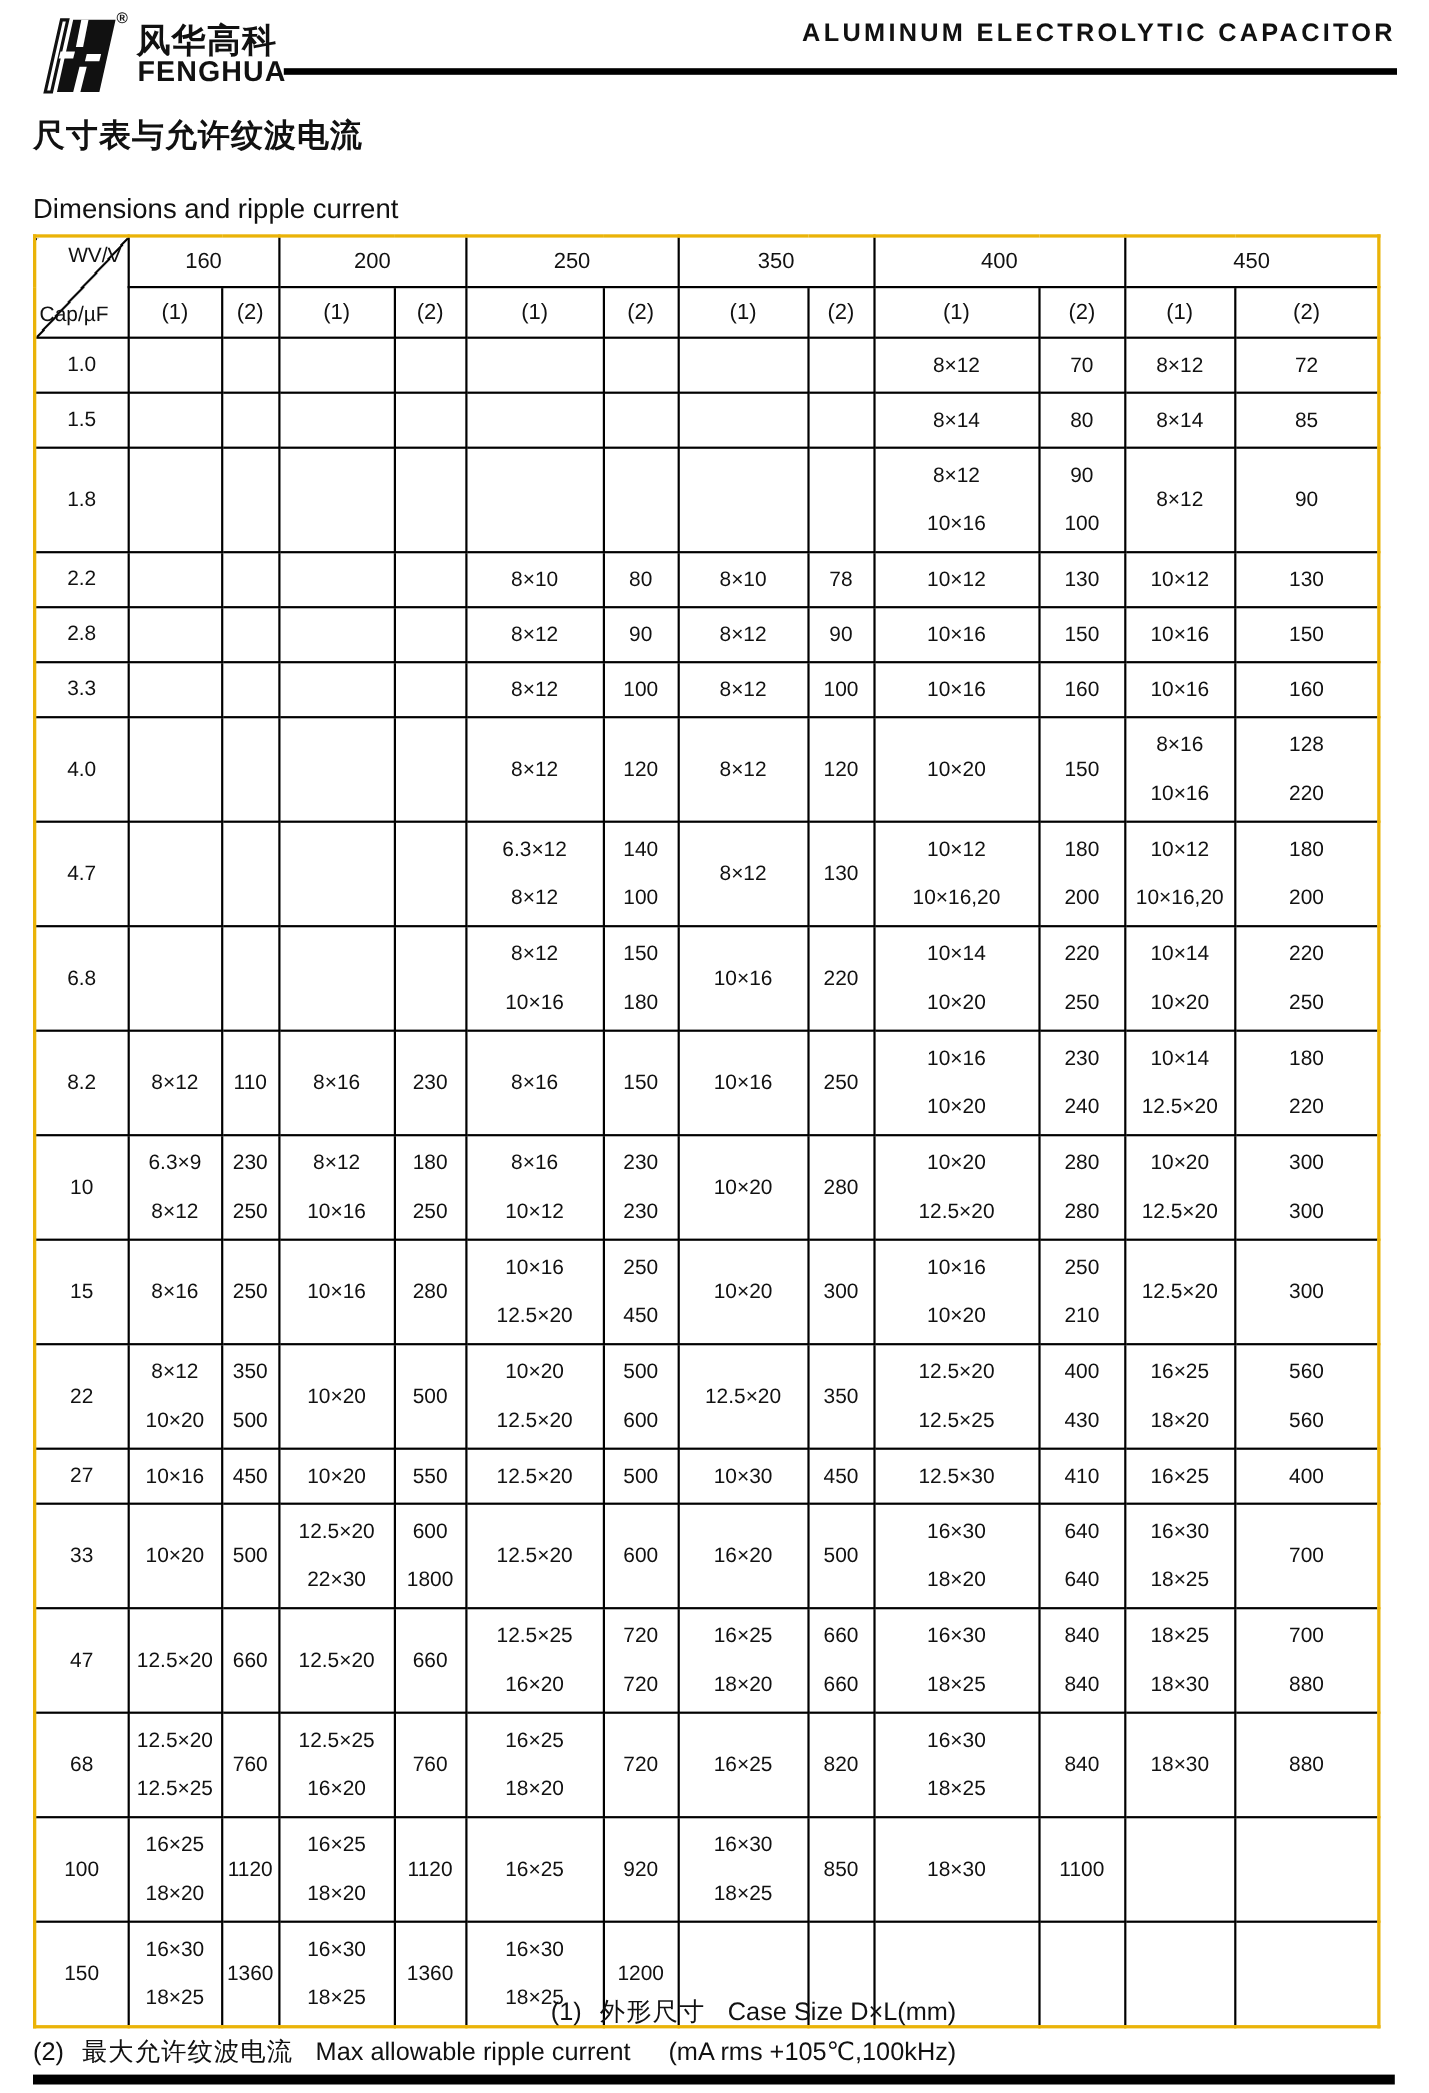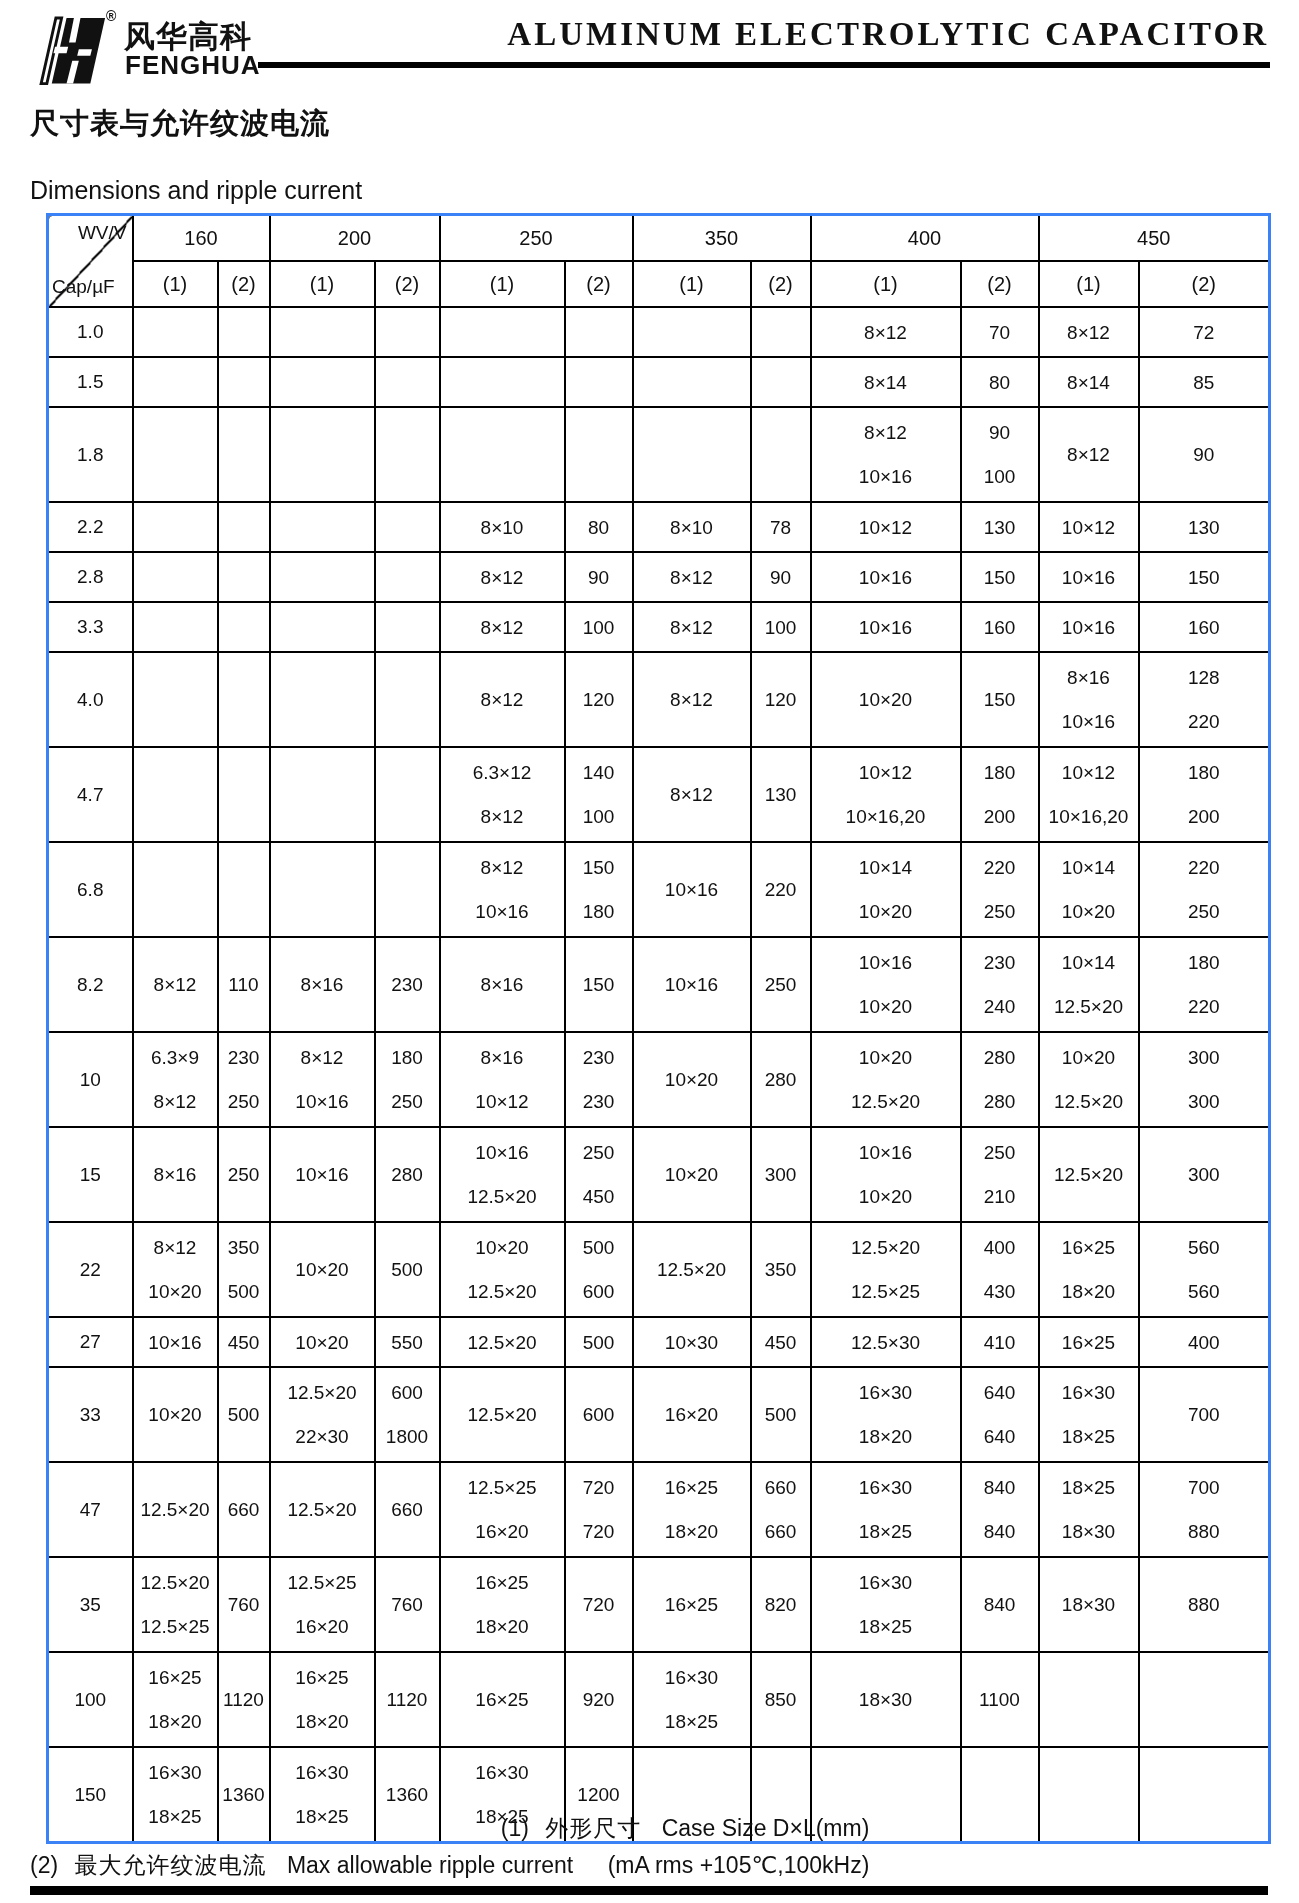--- a/index.html
+++ b/index.html
@@ -4,30 +4,30 @@
 <style>
   html,body{margin:0;padding:0;background:#ffffff;}
   .page{position:relative;width:1299px;height:1903px;background:#ffffff;overflow:hidden;
         font-family:"Liberation Sans","DejaVu Sans",sans-serif;color:#111;}
 
   
   .logo-svg{position:absolute;left:28px;top:12px;}
   .reg-mark{position:absolute;left:106px;top:8px;font-size:14px;font-weight:bold;}
   .brand-cn{position:absolute;left:124px;top:16px;font-size:31px;font-weight:bold;letter-spacing:1px;}
   .brand-en{position:absolute;left:125px;top:50px;font-size:26px;font-weight:bold;letter-spacing:1px;}
-  .doc-title{position:absolute;right:30px;top:16px;font-size:33px;font-weight:bold;letter-spacing:3px;white-space:nowrap;font-family:Liberation Serif, serif;}
+  .doc-title{position:absolute;right:30px;top:16px;font-size:23px;font-weight:bold;letter-spacing:3px;white-space:nowrap;}
   .hdr-rule{position:absolute;left:258px;top:62px;width:1012px;height:6px;background:#000;}
 
   
   .sec-cn{position:absolute;left:30px;top:104px;font-size:29px;font-weight:bold;letter-spacing:1px;}
   .sec-en{position:absolute;left:30px;top:176px;font-size:25px;}
 
   
-  .dim-table{position:absolute;left:46px;top:213px;width:1222px;border-collapse:collapse;
-             table-layout:fixed;border:3px solid #3b82f6;}
+  .dim-table{position:absolute;left:30px;top:213px;width:1222px;border-collapse:collapse;
+             table-layout:fixed;border:3px solid #eab308;}
   .dim-table th,.dim-table td{border:2px solid #000;padding:0;text-align:center;
              font-weight:normal;font-size:19px;color:#111;overflow:hidden;}
   .dim-table thead th{height:44px;font-size:20px;}
   .corner{position:relative;
           background:linear-gradient(to bottom right,
             transparent calc(50% - 1px),#000 calc(50% - 1px),
             #000 calc(50% + 1px),transparent calc(50% + 1px));}
   .c-top{position:absolute;top:6px;right:5px;font-size:19px;}
   .c-bot{position:absolute;bottom:8px;left:3px;font-size:19px;margin-top:15px;}
   tr.short td{height:48px;}
@@ -1073,21 +1073,21 @@
             </div>
           </td>
           <td class="rcell">
             <div class="stack">
               <div class="line">700</div>
               <div class="line">880</div>
             </div>
           </td>
         </tr>
         <tr class="tall">
-          <td>35</td>
+          <td>68</td>
           <td class="dcell">
             <div class="stack">
               <div class="line">12.5×20</div>
               <div class="line">12.5×25</div>
             </div>
           </td>
           <td class="rcell">
             <div class="stack">
               <div class="line">760</div>
             </div>

